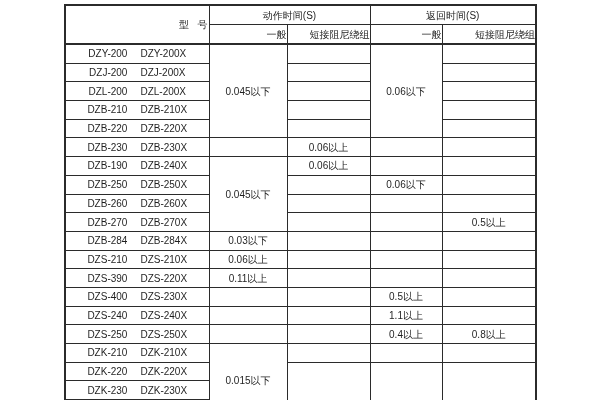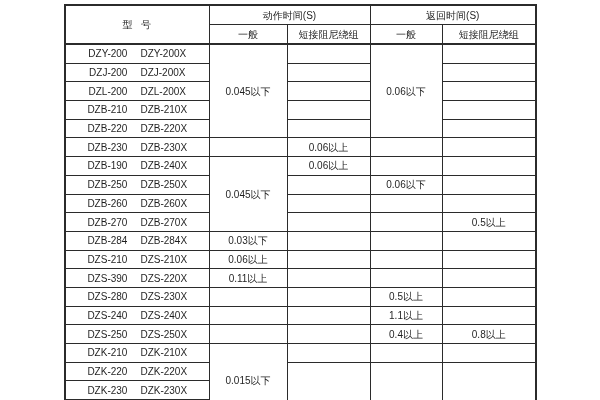--- a/index.html
+++ b/index.html
@@ -18,21 +18,21 @@
   col.c-rgen{width:72px;}
   col.c-rdamp{width:94px;}
   th,td{
     border:1px solid #2b2b2b;
     padding:0;margin:0;
     font-size:10px;font-weight:normal;
     color:#1f1f1f;text-align:center;vertical-align:middle;
     height:17.7px;line-height:1.1;overflow:hidden;
   }
   thead th{height:18px;}
-  th.hdr-bottom{border-bottom-width:2px;}
+  th.hdr-bottom{border-bottom-width:2px;text-align:right;}
   th.model-hdr{white-space:pre;letter-spacing:1px;}
   td.model span{display:inline-block;}
   td.model .m-left{margin-right:13px;}
 </style>
 </head>
 <body>
 
 <div class="screen">
   <table class="spec">
     <colgroup>
@@ -130,21 +130,21 @@
         <td></td>
       </tr>
       <tr>
         <td class="model"><span class="m-left">DZS-390</span><span class="m-right">DZS-220X</span></td>
         <td>0.11以上</td>
         <td></td>
         <td></td>
         <td></td>
       </tr>
       <tr>
-        <td class="model"><span class="m-left">DZS-280</span><span class="m-right">DZS-230X</span></td>
+        <td class="model"><span class="m-left">DZS-400</span><span class="m-right">DZS-230X</span></td>
         <td></td>
         <td></td>
         <td>0.5以上</td>
         <td></td>
       </tr>
       <tr>
         <td class="model"><span class="m-left">DZS-240</span><span class="m-right">DZS-240X</span></td>
         <td></td>
         <td></td>
         <td>1.1以上</td>

